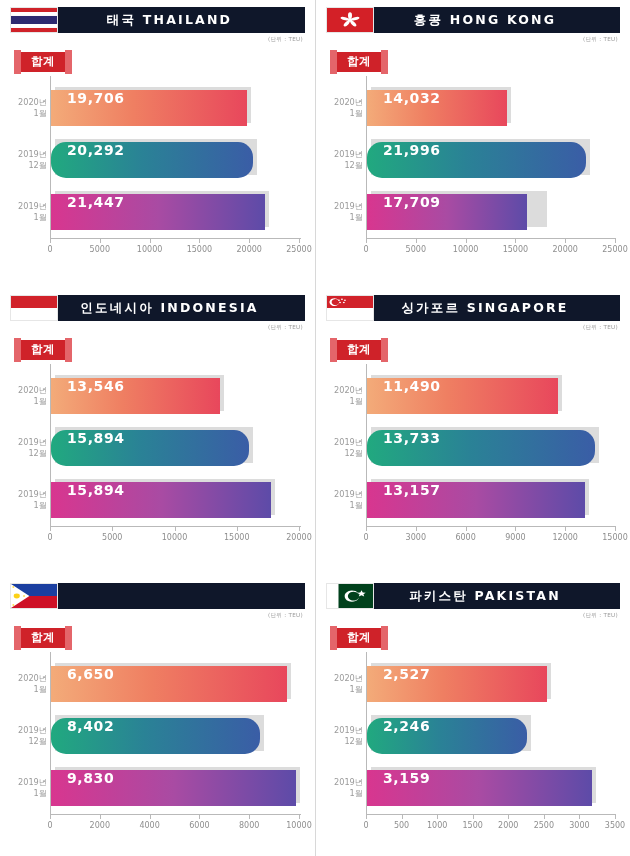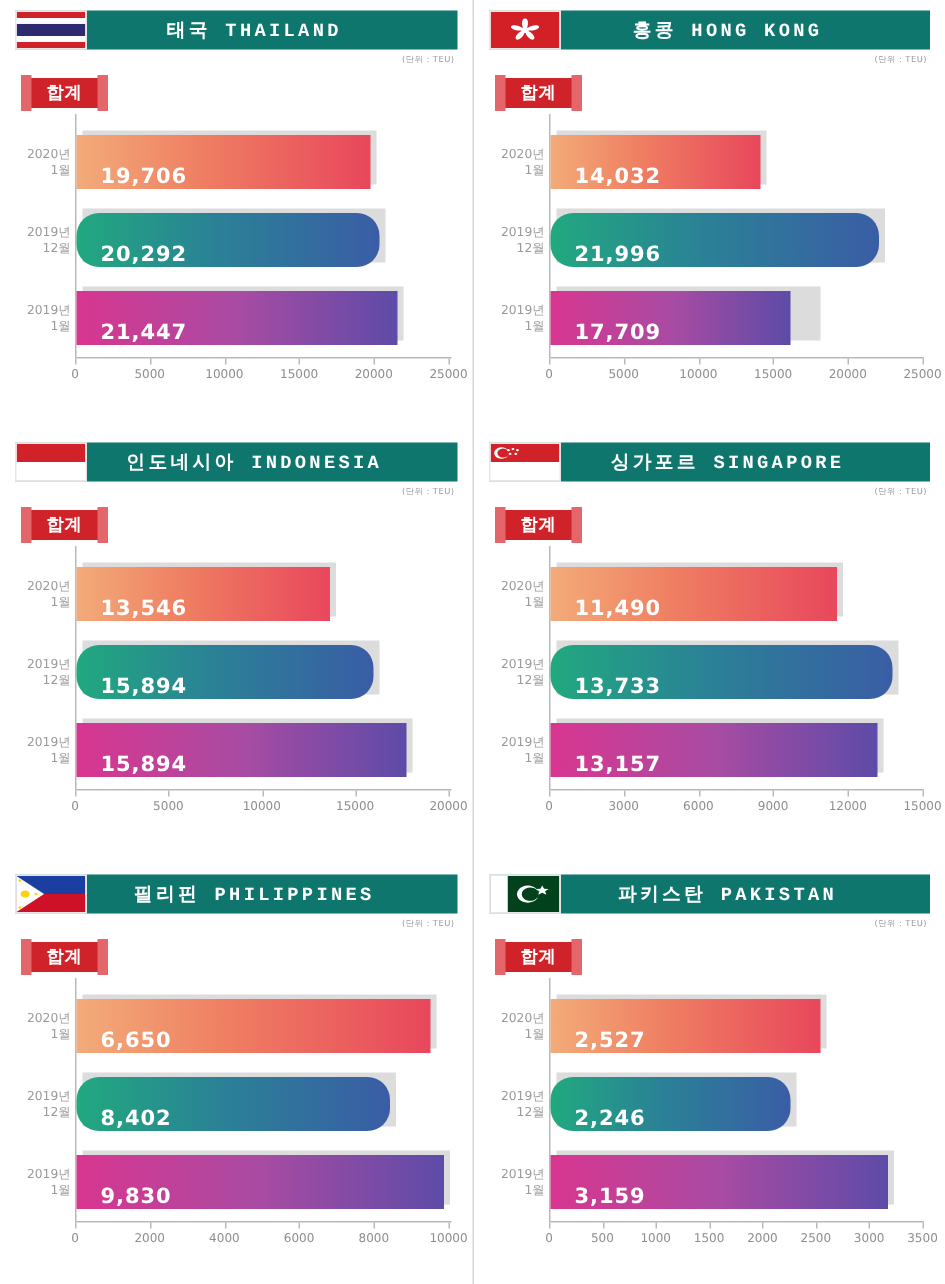--- a/index.html
+++ b/index.html
@@ -20,25 +20,24 @@
     padding: 0;
     background: #fff;
   }
   .panel.bl { border-left: 1px solid #d8d8d8; }
 
   
   .hdr {
     position: relative;
     height: 26px;
     margin: 7px 10px 0 10px;
-    background: #0f766e;
+    background: #0f172a;
     display: flex;
     align-items: center;
     justify-content: center;
-    font-family: Liberation Mono, monospace;
   }
   .hdr-title {
     color: #ffffff;
     font-size: 12.5px;
     font-weight: bold;
     letter-spacing: 2.2px;
     white-space: nowrap;
     padding-left: 24px;
   }
   .flag {
@@ -117,21 +116,21 @@
     position: absolute;
     left: 4px; top: -3px;
     height: 36px;
     background: #dcdcdc;
   }
   .bar {
     position: absolute;
     left: 0; top: 0;
     height: 36px;
     display: flex;
-    align-items: flex-end;
+    align-items: flex-start;
   }
   .bar.g1 { background: linear-gradient(90deg,#f3ab79 0%,#ef7f62 42%,#e8475c 100%); }
   .bar.g2 { background: linear-gradient(90deg,#21a97f 0%,#2a8296 45%,#3a5da6 100%); border-radius: 15px; }
   .bar.g3 { background: linear-gradient(90deg,#d8368f 0%,#a94ba3 50%,#5d4ba8 100%); }
   .bval {
     color: #ffffff;
     font-size: 14px;
     font-weight: bold;
     letter-spacing: .6px;
     margin-left: 16px;
@@ -445,21 +444,20 @@
             <rect width="60" height="20" fill="#1b3fa0"></rect>
             <rect y="20" width="60" height="20" fill="#ce1126"></rect>
             <polygon points="0,0 24,20 0,40" fill="#fff"></polygon>
             <circle cx="7.5" cy="20" r="4" fill="#fcd116"></circle>
             <g fill="#fcd116">
               <circle cx="3" cy="5" r="1.3"></circle>
               <circle cx="3" cy="35" r="1.3"></circle>
               <circle cx="17" cy="20" r="1.3"></circle>
             </g>
           </svg></div>
-        <div class="hdr-title">필리핀  PHILIPPINES</div>
       </div>
       <div class="unit">(단위 : TEU)</div>
       <div class="badge-wrap"><div class="badge"><span>합계</span></div></div>
       <div class="chart">
         <div class="plot">
           <div class="row">
             <div class="ylab">
               <div>2020년</div>
               <div>1월</div>
             </div>

